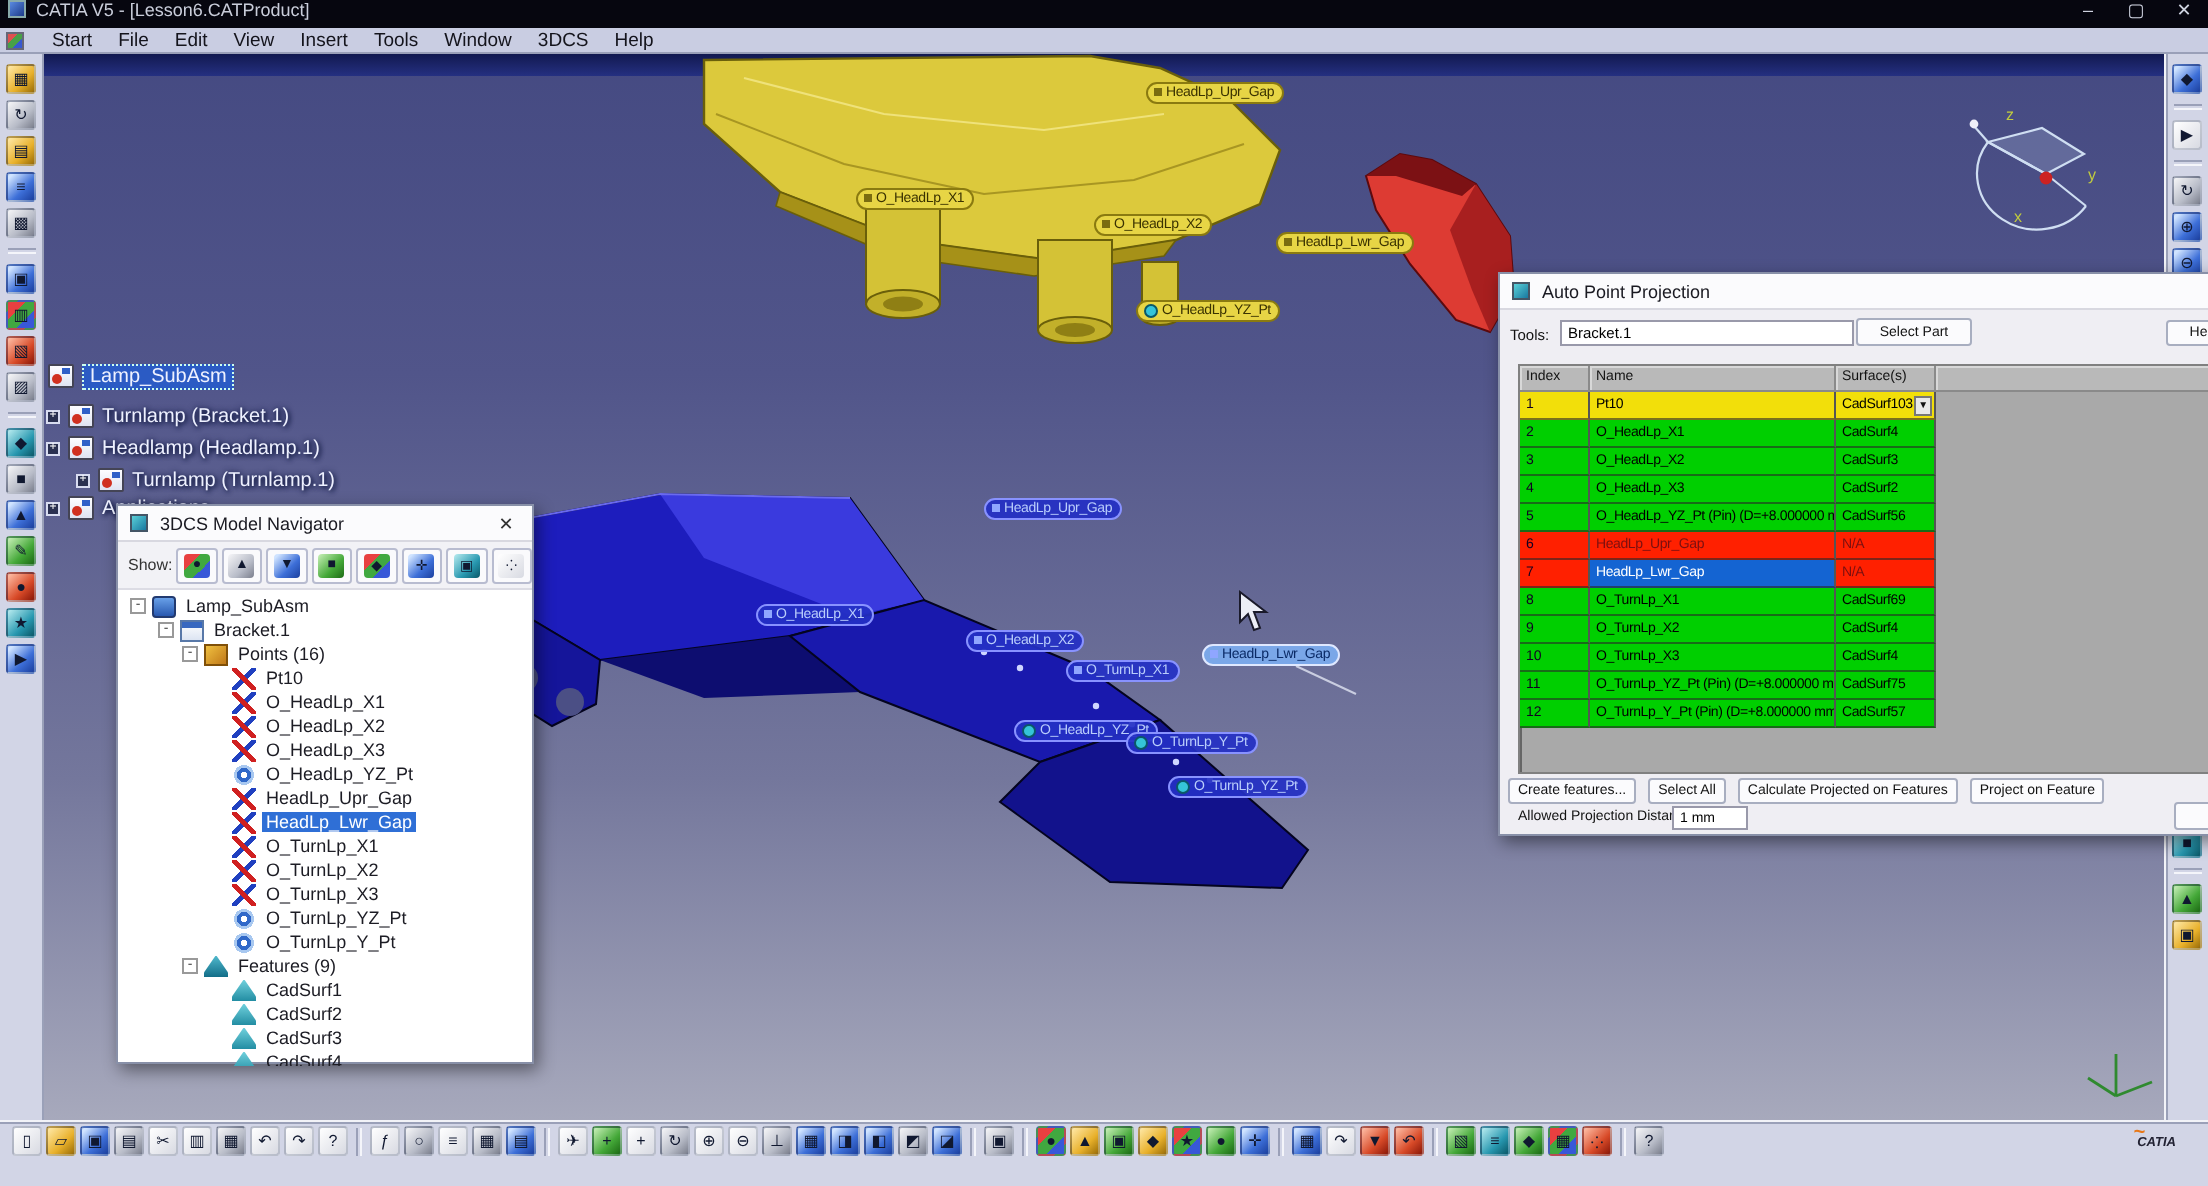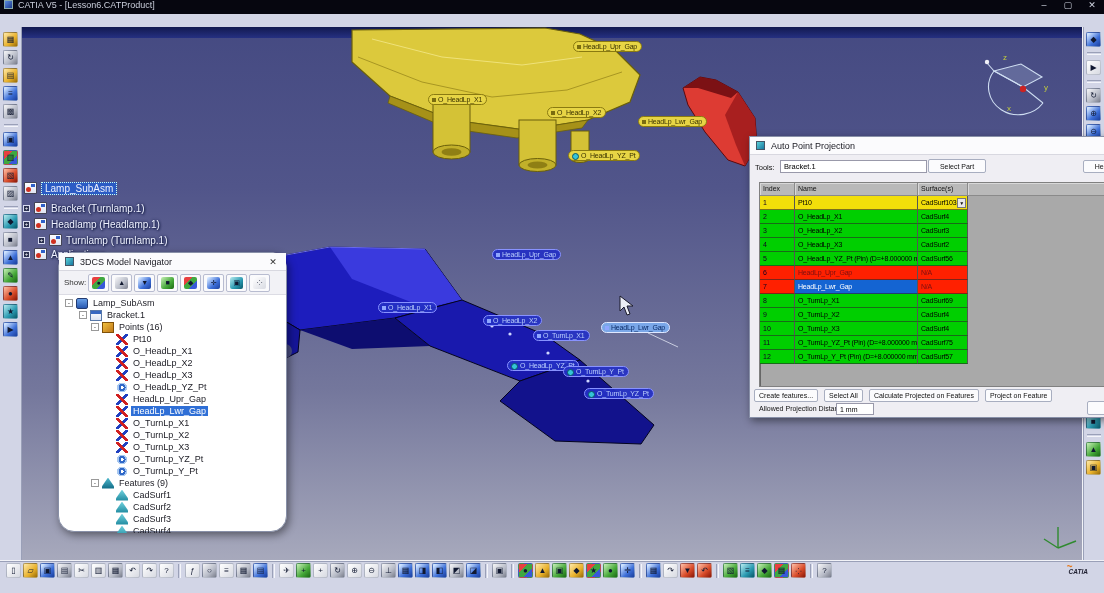--- a/index.html
+++ b/index.html
@@ -64,21 +64,21 @@
   .slabel { text-shadow:0 0 3px #101840, 1px 1px 2px #101840; white-space:nowrap; }
   .slabel.rootsel { background:#2b5bc4; border:1px dotted #cfe; padding:0 3px; text-shadow:none; }
 
   
   .win { position:absolute; background:#efeef3; border:1px solid #8890a8; box-shadow:2px 3px 8px rgba(0,0,0,.45); z-index:5;margin-left:46px; }
   .wtitle { height:18px; background:#fbfbfd; border-bottom:1px solid #d8d8e0; display:flex; align-items:center; padding:0 6px; font-size:9px; color:#1a1a22; }
   .wtico { width:9px; height:9px; background:linear-gradient(135deg,#5ad0d8,#1878a0); border:1px solid #456; margin-right:6px; flex:none; }
   .wclose { margin-left:auto; font-size:9px; color:#333; width:14px; text-align:center; cursor:default; }
 
   
-  #navigator { left:12px; top:252px; width:229px; height:280px; background:#fff;border-radius:16px; }
+  #navigator { left:12px; top:252px; width:209px; height:280px; background:#fff; }
   #nav-showbar { height:24px; background:#f2f2f6; border-bottom:1px solid #dcdce4; display:flex; align-items:center; padding-left:5px; gap:2px; font-size:8px; color:#333; }
   .showbtn { width:21px; height:18px; background:#fafafc; border:1px solid #b8bcd0; border-radius:2px; display:flex; align-items:center; justify-content:center; }
   .showbtn .tbi { width:13px; height:12px; font-size:7px; border:none; }
   #nav-tree { position:relative; height:238px; overflow:hidden; padding-top:2px; }
   .trow { display:flex; align-items:center; height:12px; font-size:9px; color:#1c1c24; }
   .lv0{padding-left:6px;} .lv1{padding-left:20px;} .lv2{padding-left:32px;} .lv3{padding-left:46px;}
   .exp { width:8px; height:8px; border:1px solid #999; background:#fff; color:#444; font-size:7px; line-height:6px; text-align:center; margin-right:3px; flex:none; }
   .exp:empty { border:none; background:none; }
   .tico { width:12px; height:11px; margin-right:3px; flex:none; }
   .ic-product { background:linear-gradient(#68a0e8,#2858b0); border:1px solid #223a70; border-radius:2px; }
@@ -131,20 +131,33 @@
   <div id="titlebar">
     <span class="appico"></span>
     <span>CATIA V5 - [Lesson6.CATProduct]</span>
     <span class="wctl">
       <span>–</span>
       <span>▢</span>
       <span>✕</span>
     </span>
   </div>
 
+  <div id="menubar">
+    <span class="startico"></span>
+
+  <span class="mi">Start</span>
+      <span class="mi">File</span>
+      <span class="mi">Edit</span>
+      <span class="mi">View</span>
+      <span class="mi">Insert</span>
+      <span class="mi">Tools</span>
+      <span class="mi">Window</span>
+      <span class="mi">3DCS</span>
+      <span class="mi">Help</span>
+    </div>
 
   <div id="lefttb" class="vtb">
 
   <span class="tbi tn-yellow">▦</span>
       <span class="tbi tn-grey">↻</span>
       <span class="tbi tn-yellow">▤</span>
       <span class="tbi tn-blue">≡</span>
       <span class="tbi tn-grey">▩</span>
       <span class="tbi sep"></span>
       <span class="tbi tn-blue">▣</span>
@@ -277,21 +290,21 @@
   <div class="vtag btag eye" style="left:584px;top:388px">O_TurnLp_YZ_Pt</div>
 
   <div class="stree">
     <div class="srow" style="left:24px;top:181px">
       <span class="sico"></span>
       <span class="slabel rootsel">Lamp_SubAsm</span>
     </div>
     <div class="srow" style="left:23px;top:201px">
       <span class="sexp">+</span>
       <span class="sico"></span>
-      <span class="slabel">Bracket (Turnlamp.1)</span>
+      <span class="slabel">Turnlamp (Bracket.1)</span>
     </div>
     <div class="srow" style="left:23px;top:217px">
       <span class="sexp">+</span>
       <span class="sico"></span>
       <span class="slabel">Headlamp (Headlamp.1)</span>
     </div>
     <div class="srow" style="left:38px;top:233px">
       <span class="sexp">+</span>
       <span class="sico"></span>
       <span class="slabel">Turnlamp (Turnlamp.1)</span>

